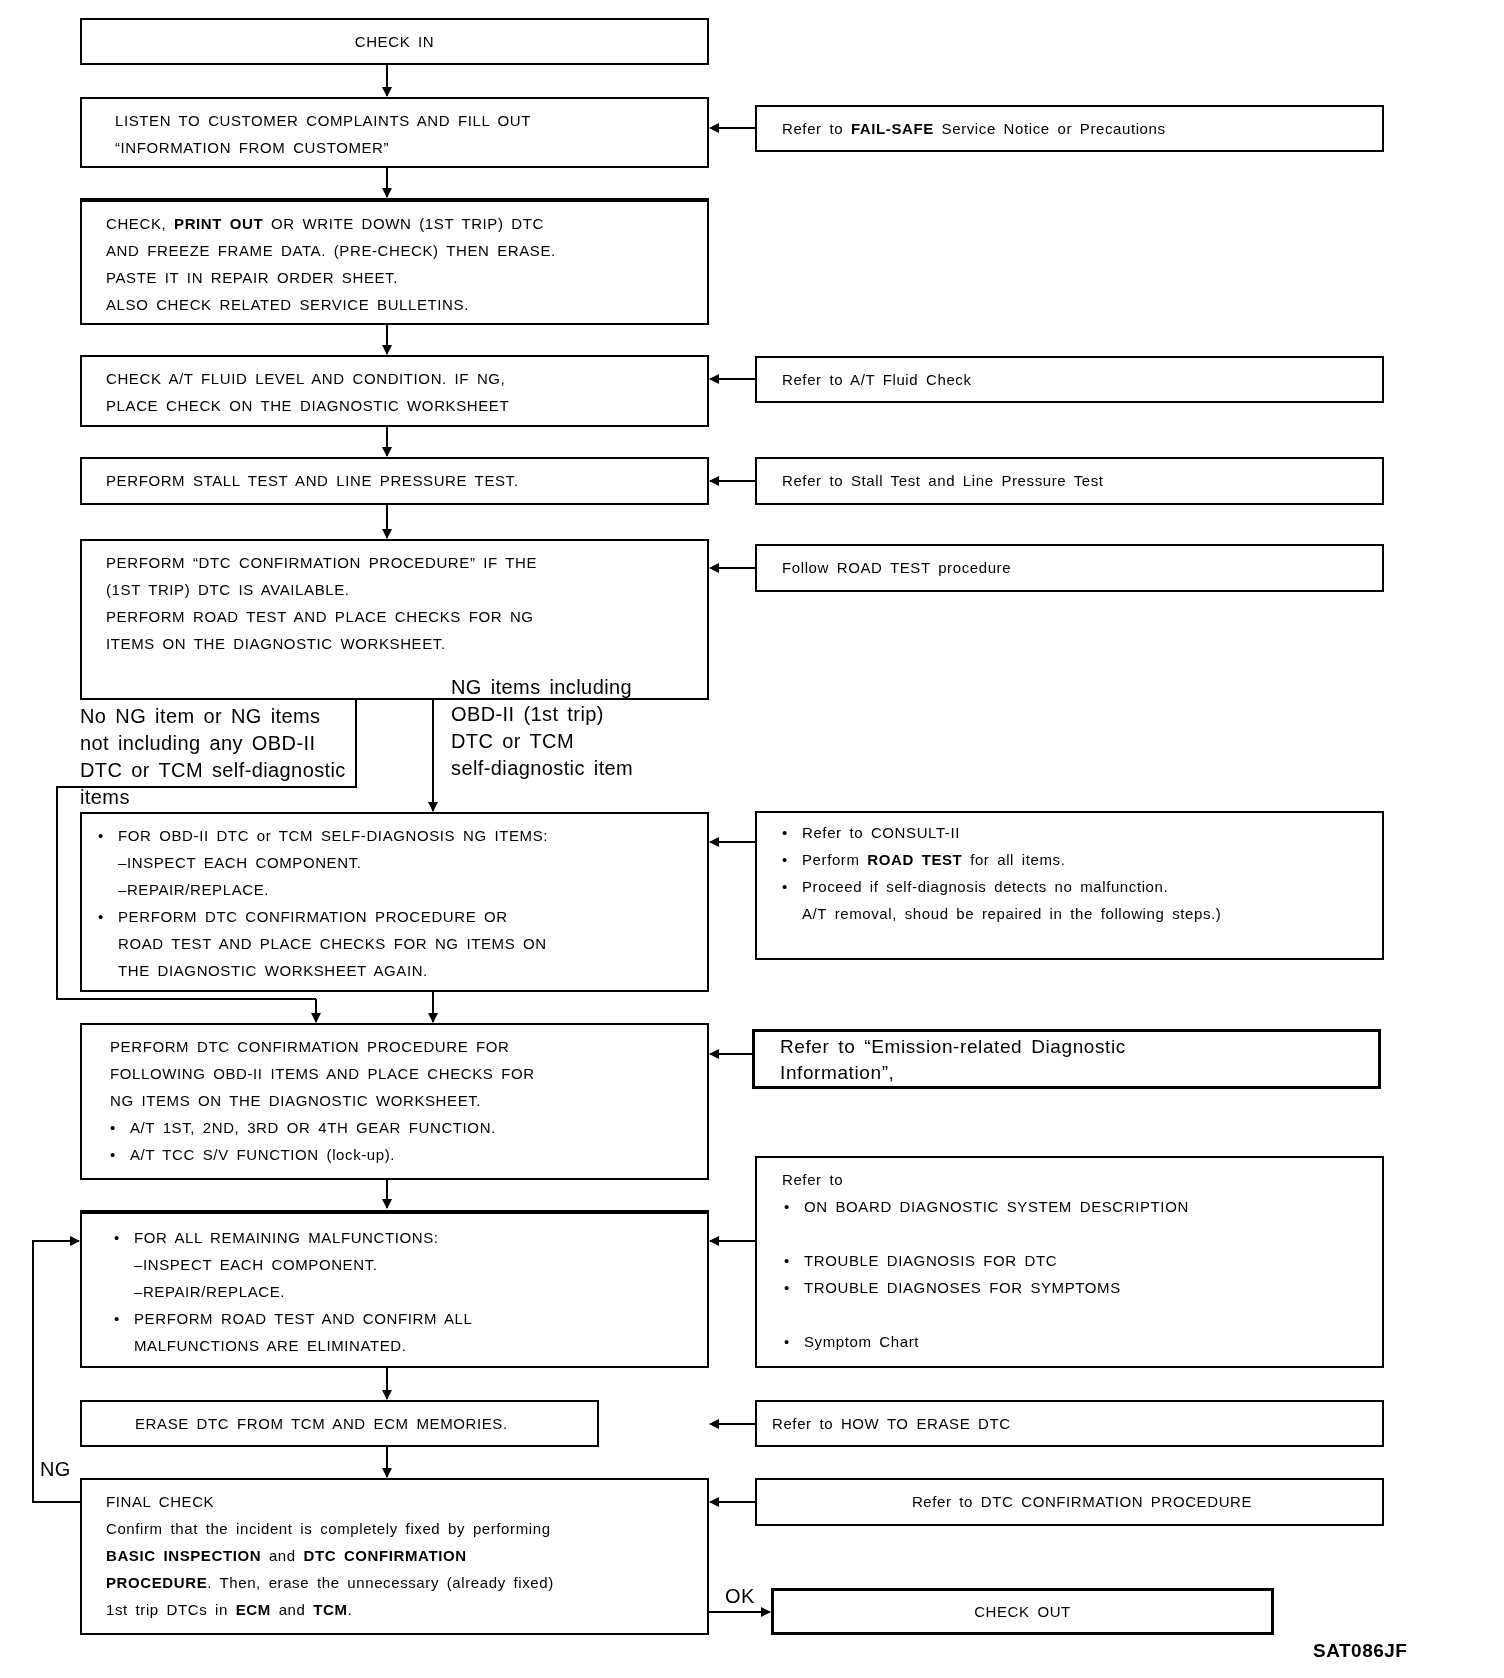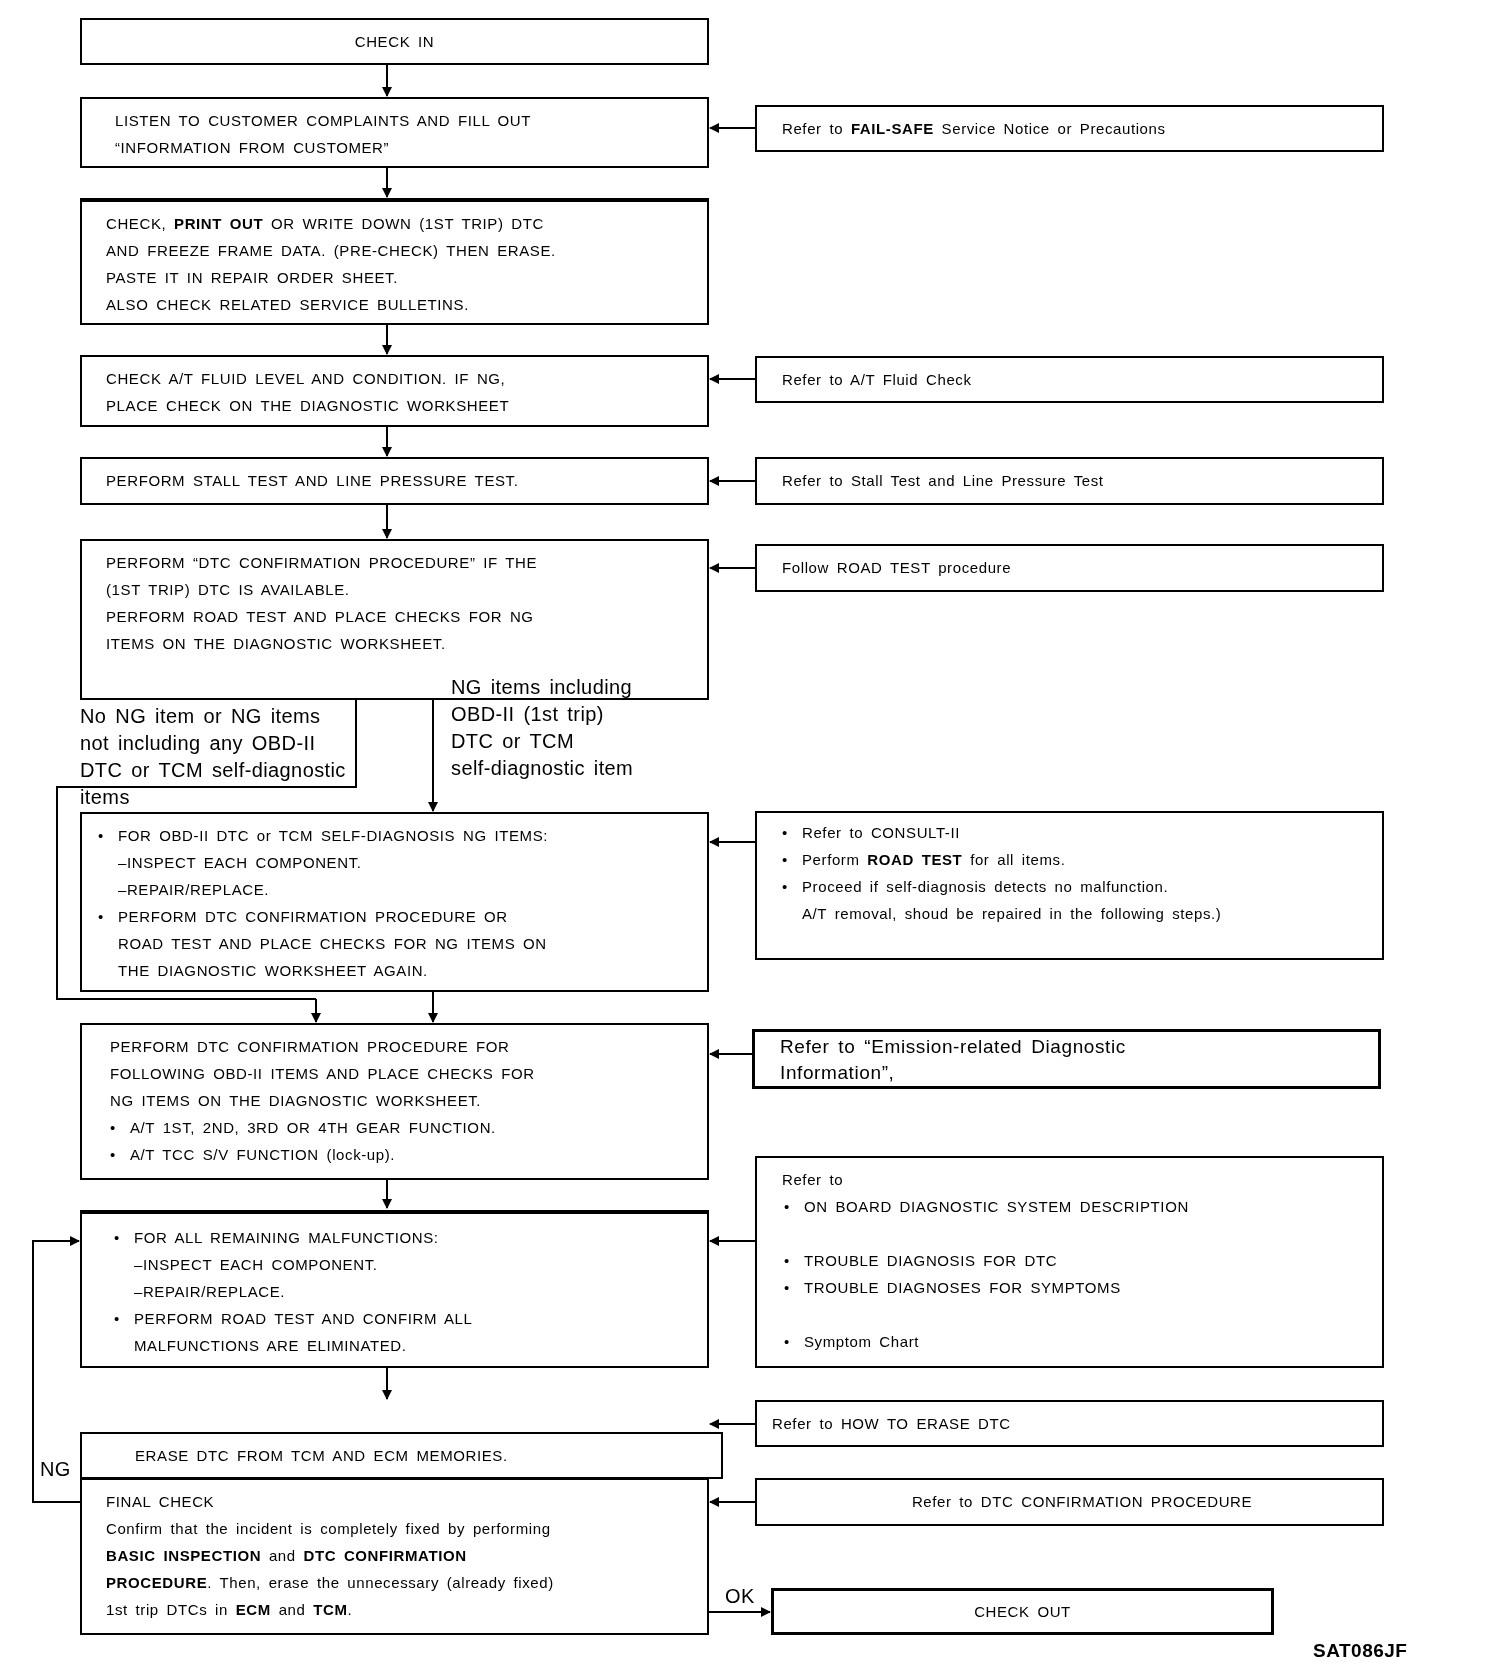--- a/index.html
+++ b/index.html
@@ -125,21 +125,21 @@
 </div>
 
 <div class="box thick-top" style="left:80px;top:1210px;width:629px;height:158px;padding:10px 0 0 30px;">
   <div class="bullet">FOR ALL REMAINING MALFUNCTIONS:</div>
   <div class="indent">–INSPECT EACH COMPONENT.</div>
   <div class="indent">–REPAIR/REPLACE.</div>
   <div class="bullet">PERFORM ROAD TEST AND CONFIRM ALL</div>
   <div class="indent">MALFUNCTIONS ARE ELIMINATED.</div>
 </div>
 
-<div class="box" style="left:80px;top:1400px;width:643px;height:47px;padding:8px 0 0 53px;margin-top:32px;">
+<div class="box" style="left:80px;top:1400px;width:519px;height:47px;padding:8px 0 0 53px;">
   <div class="line">ERASE DTC FROM TCM AND ECM MEMORIES.</div>
 </div>
 
 <div class="box" style="left:80px;top:1478px;width:629px;height:157px;padding:8px 0 0 24px;">
   <div class="line">FINAL CHECK</div>
   <div class="line">Confirm that the incident is completely fixed by performing</div>
   <div class="line"><b>BASIC INSPECTION</b><span> and </span><b>DTC CONFIRMATION</b></div>
   <div class="line"><b>PROCEDURE</b><span>. Then, erase the unnecessary (already fixed)</span></div>
   <div class="line"><span>1st trip DTCs in </span><b>ECM</b><span> and </span><b>TCM</b><span>.</span></div>
 </div>

